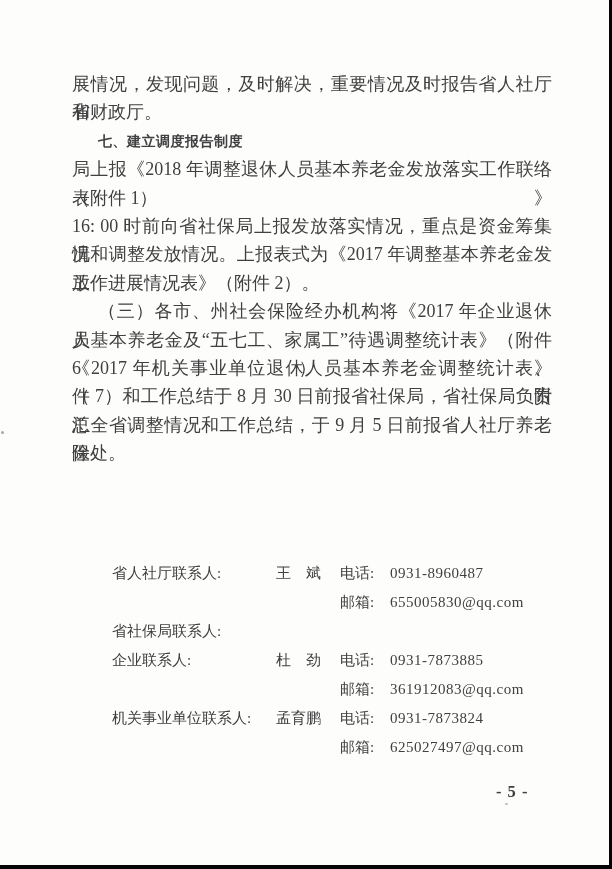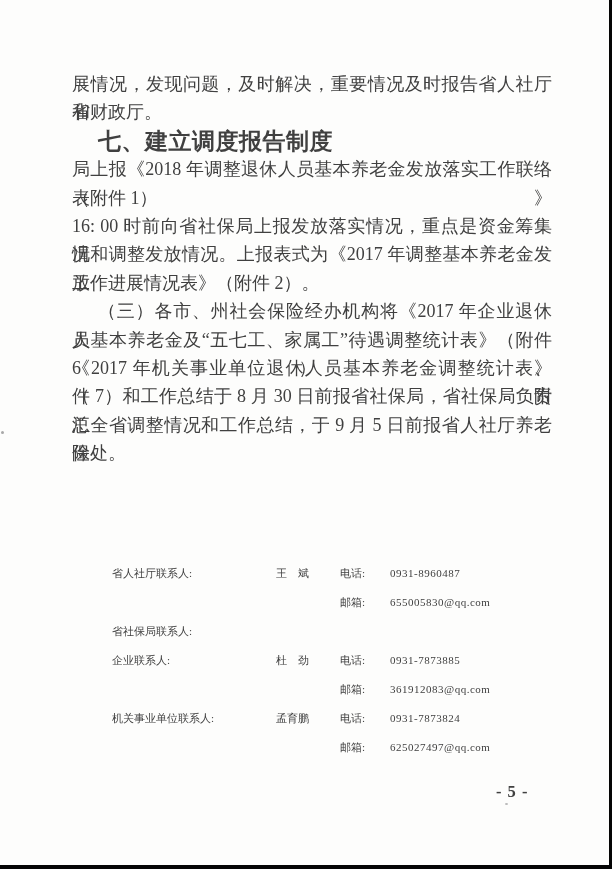--- a/index.html
+++ b/index.html
@@ -33,27 +33,27 @@
   }
   .line.no-stretch {
     text-align:center;
     text-align-last:left;
     -moz-text-align-last:left;
   }
   .line.indent { text-indent:26px; }
   .line.heading {
     font-family:"Liberation Sans","DejaVu Sans",sans-serif;
     font-weight:bold;
-    font-size:23px;
+    font-size:14px;
     letter-spacing:0.5px;
   }
 
   .contacts {
     position:absolute; left:112px; top:559px; width:450px;
-    font-size:11px;
+    font-size:15px;
   }
   .contact-line { position:relative; height:29px; line-height:29px; white-space:nowrap; }
   .contact-line > span { position:absolute; top:0; white-space:nowrap; }
   .c-label { left:0; }
   .c-name  { left:164px; }
   .c-key   { left:228px; }
   .c-val   { left:278px; letter-spacing:0.5px; }
 
   .page-number {
     position:absolute; left:496px; top:782px;

